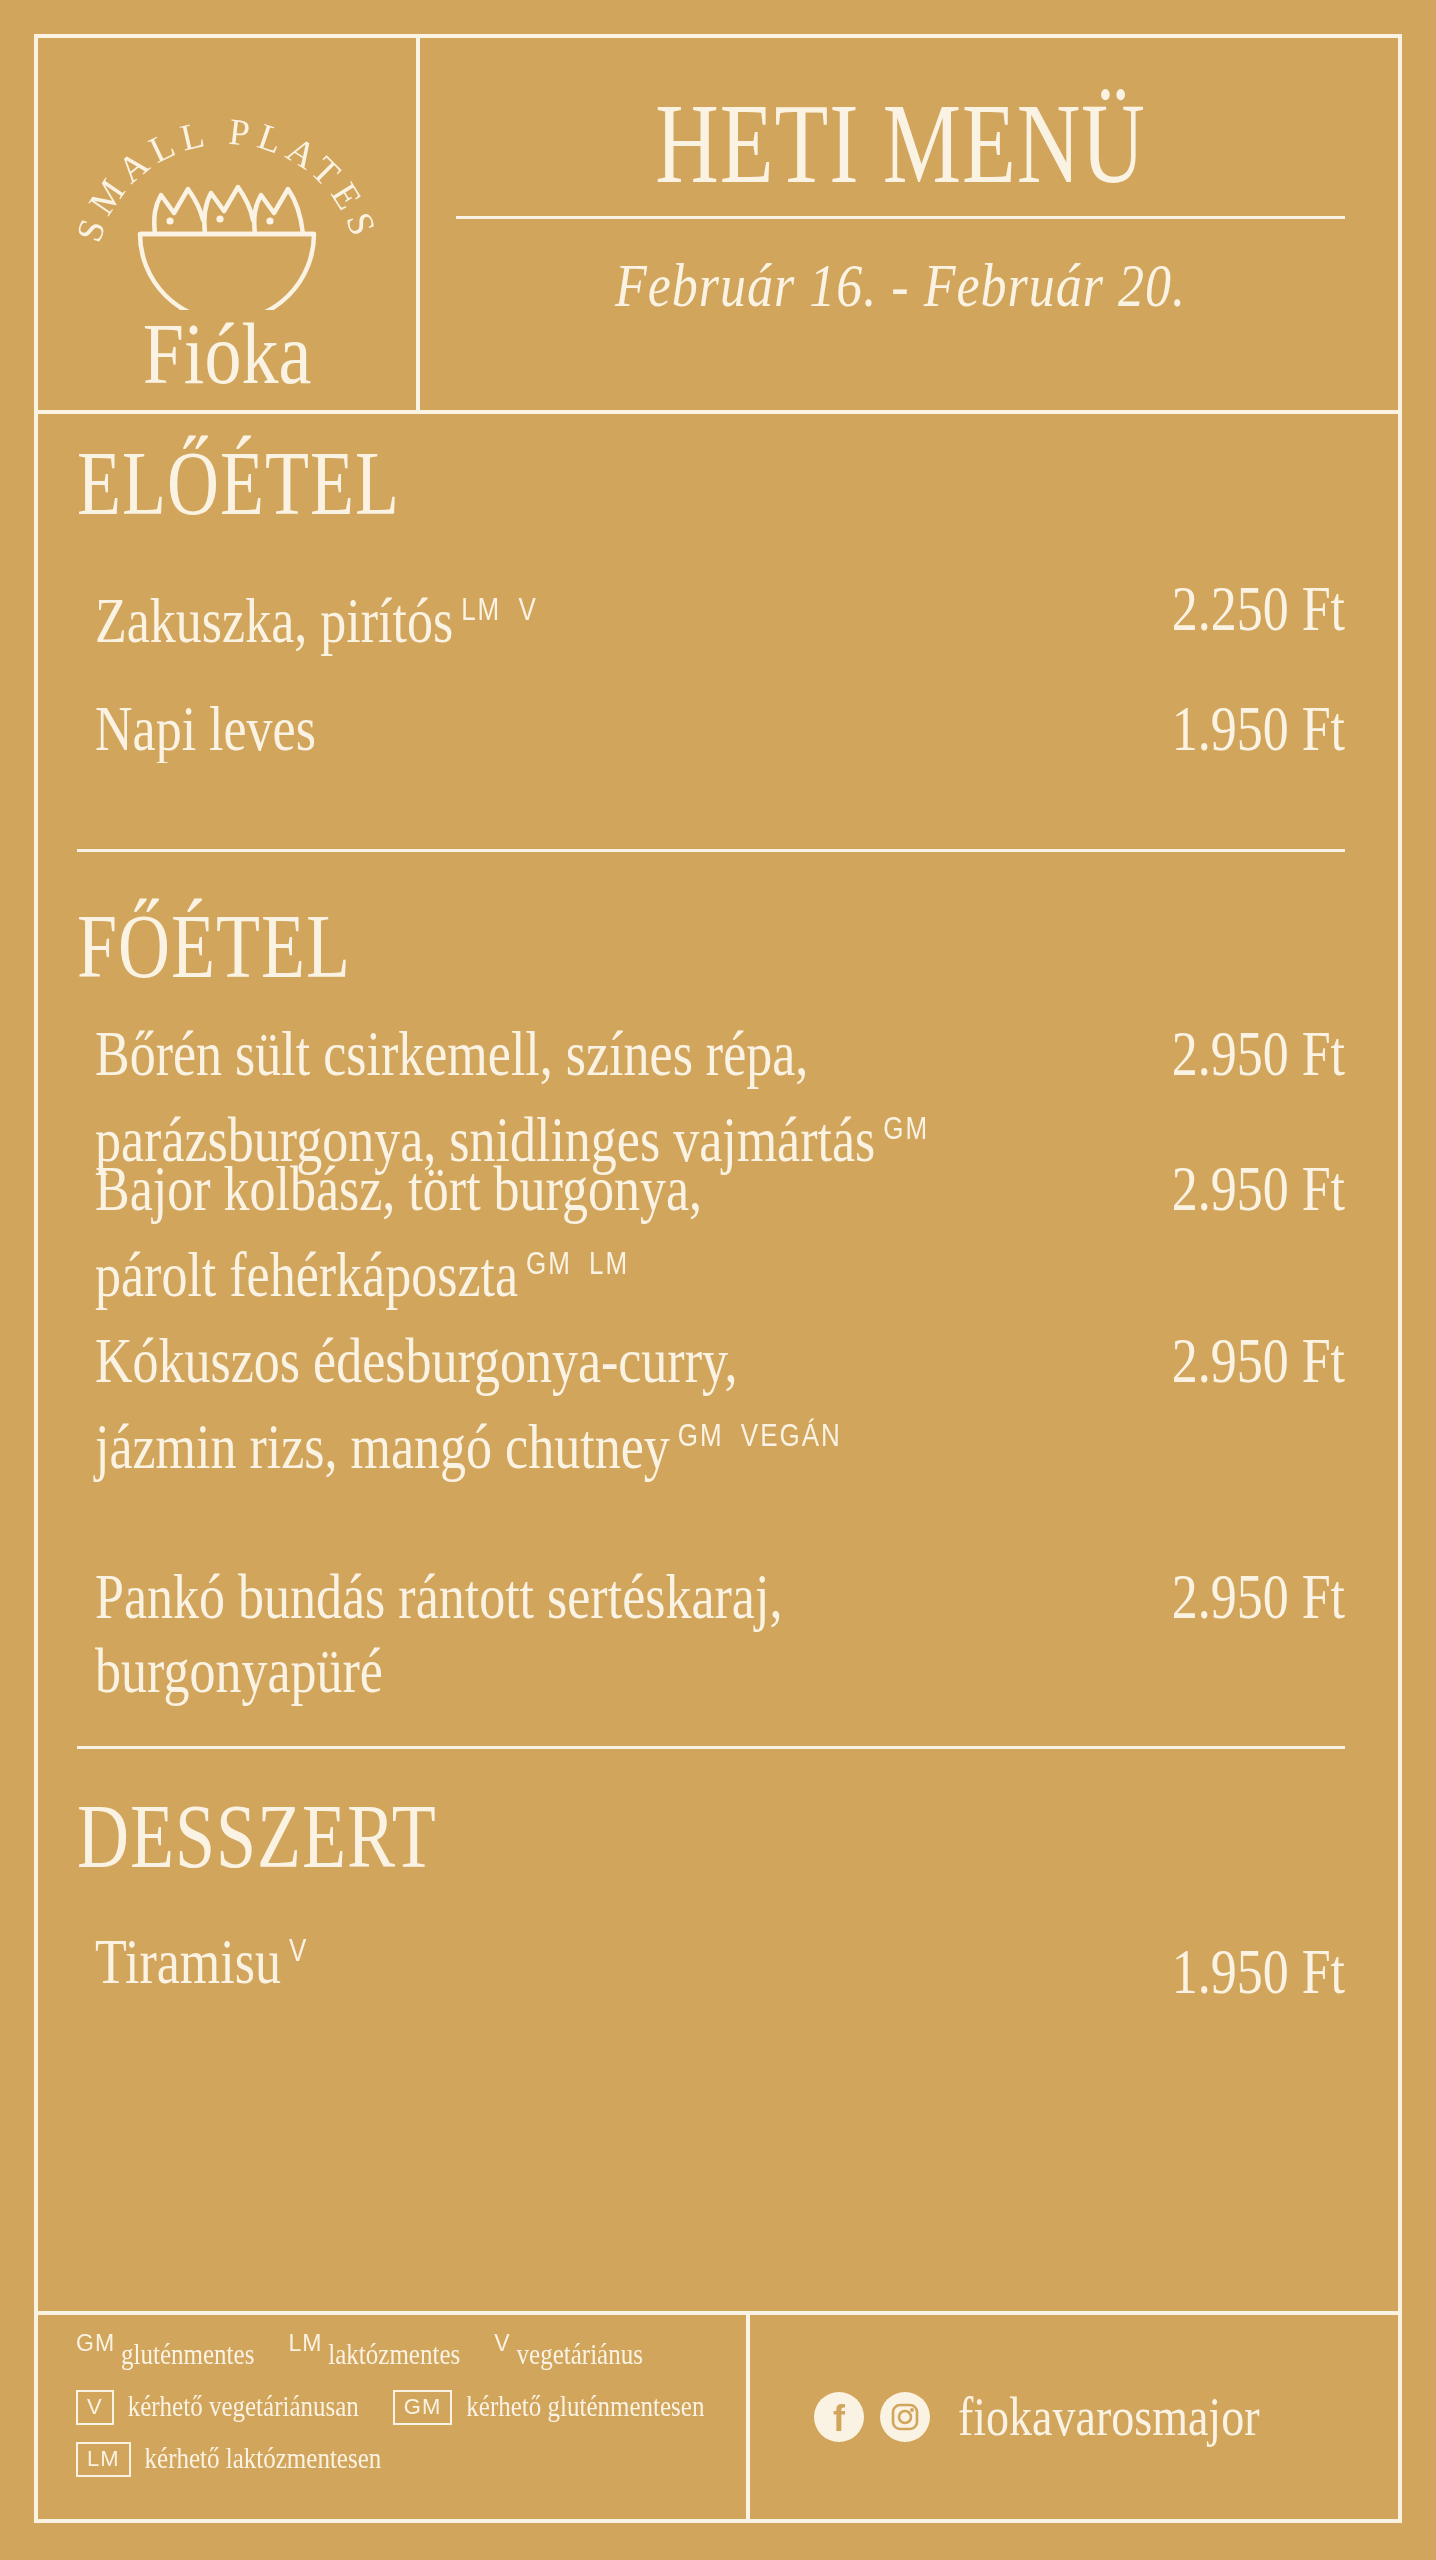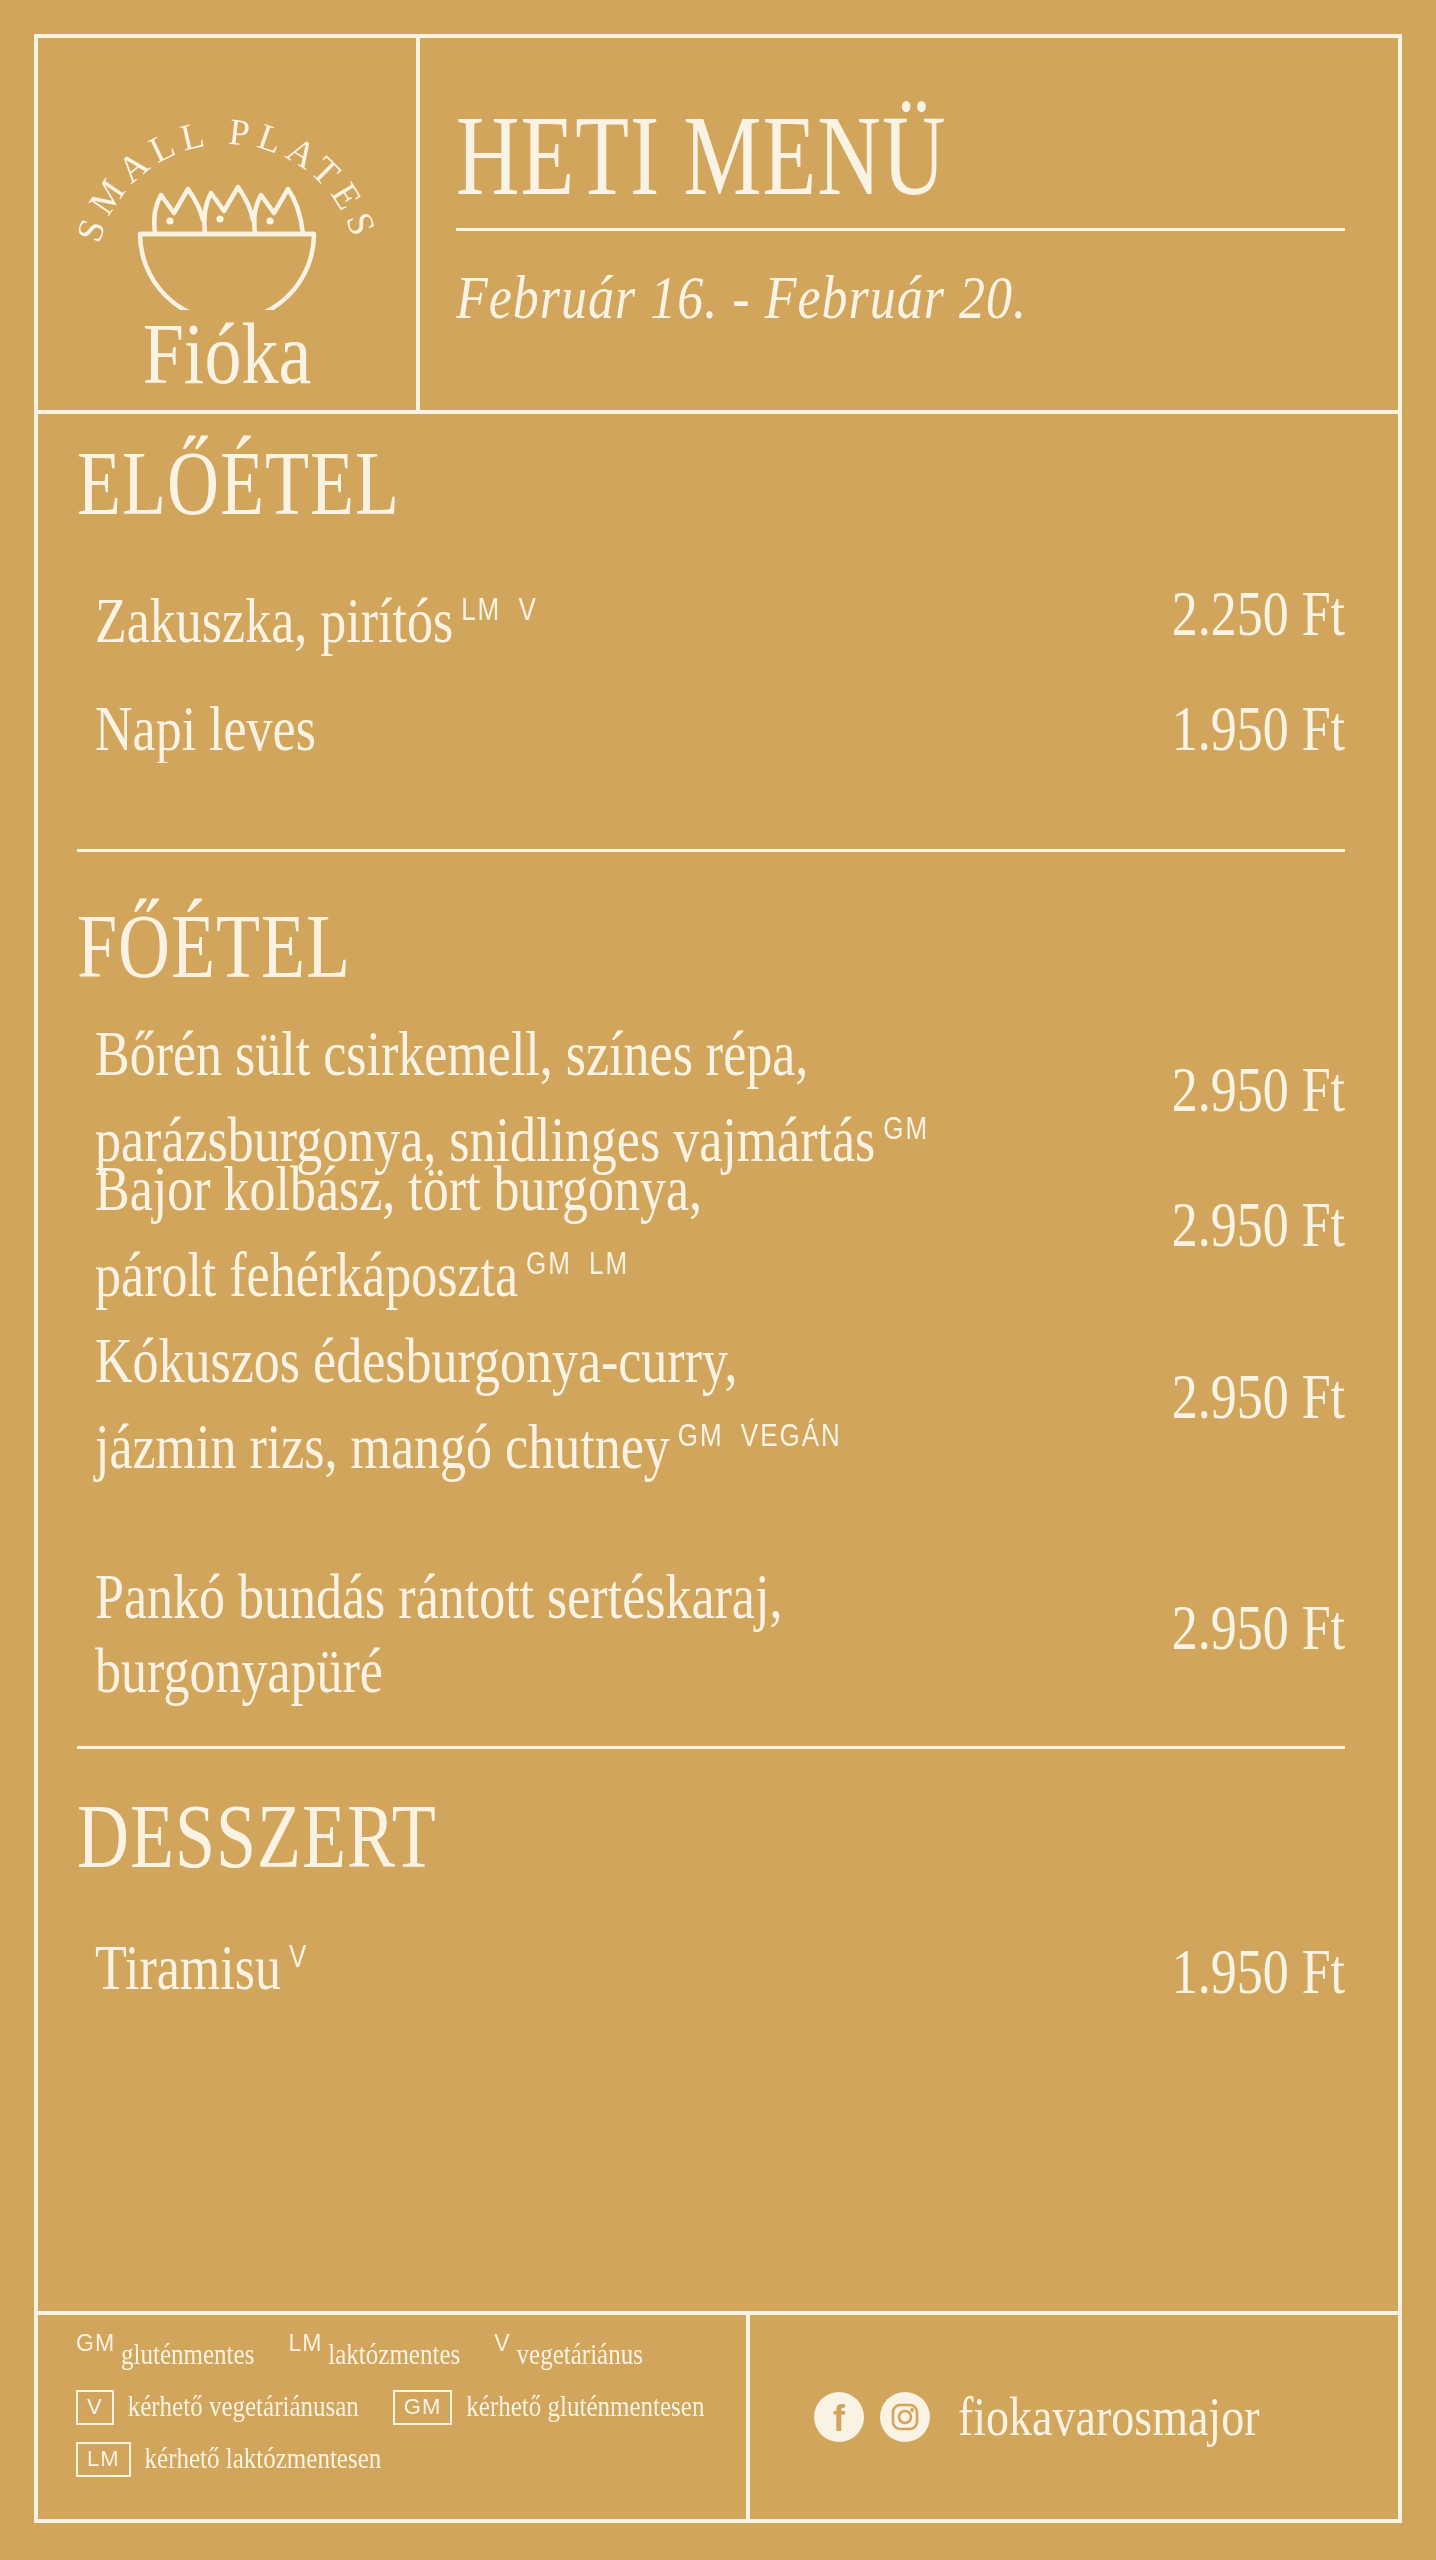--- a/index.html
+++ b/index.html
@@ -23,38 +23,38 @@
   }
   
   .header{height:376px;border-bottom:4px solid var(--ink);display:flex;flex:none;}
   .logo-cell{width:382px;border-right:4px solid var(--ink);display:flex;flex-direction:column;align-items:center;padding-top:20px;flex:none;}
   .logo-svg{display:block;}
   .t-brand{
     font-size:74px;line-height:80px;margin-top:-4px;
     display:inline-block;transform:scaleY(1.18);transform-origin:top center;
     letter-spacing:0px;
   }
-  .title-cell{flex:1;padding:58px 53px 0 36px;}
+  .title-cell{flex:1;padding:46px 53px 0 36px;text-align:center;}
   .t-title{
     font-size:88px;line-height:92px;letter-spacing:1px;font-weight:normal;
     display:inline-block;transform:scaleY(1.30);transform-origin:top left;
   }
   .title-rule{height:3px;background:var(--ink);margin-top:40px;}
   .t-date{
     font-style:italic;font-size:52px;line-height:60px;
     display:inline-block;transform:scaleY(1.18);transform-origin:top left;
     margin-top:32px;letter-spacing:1px;
   }
   
   .menu{flex:1;padding:0 53px 3px 39px;overflow:hidden;}
   .t-heading{
     font-size:72px;line-height:80px;letter-spacing:1px;font-weight:normal;
     display:inline-block;transform:scaleY(1.25);transform-origin:center left;
   }
-  .menu-row{display:flex;justify-content:space-between;align-items:center;padding-left:18px;}
+  .menu-row{display:flex;justify-content:space-between;align-items:flex-start;padding-left:18px;}
   .item-name{
     font-size:52px;line-height:62px;
     display:inline-block;transform:scaleY(1.2);transform-origin:top left;
     max-width:950px;
   }
   .item-price{
     font-size:52px;line-height:62px;white-space:nowrap;
     display:inline-block;transform:scaleY(1.2);transform-origin:top right;
   }
   .marks{

